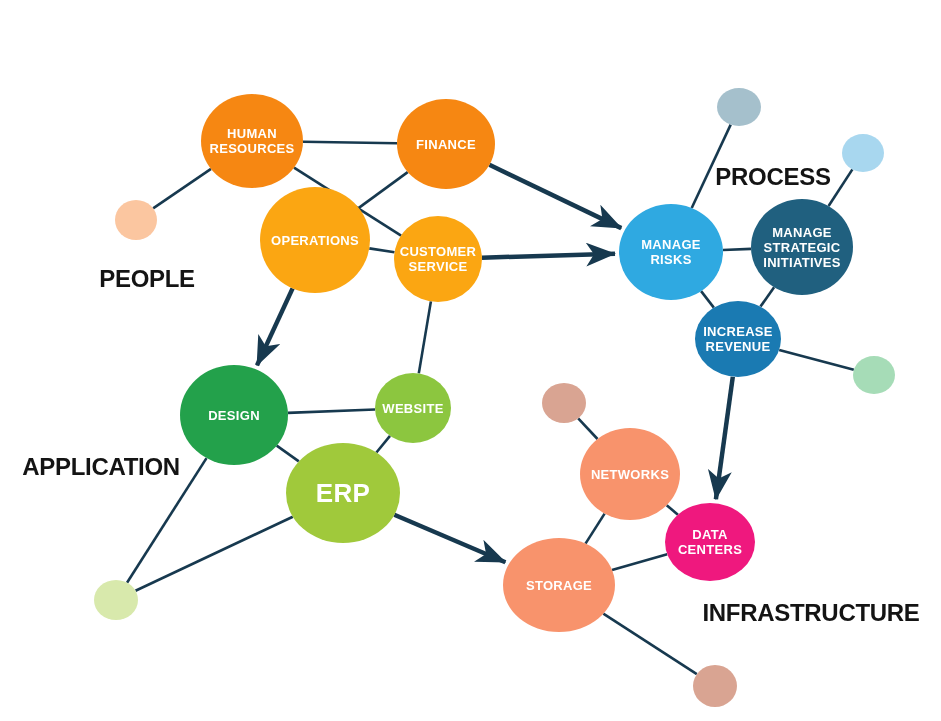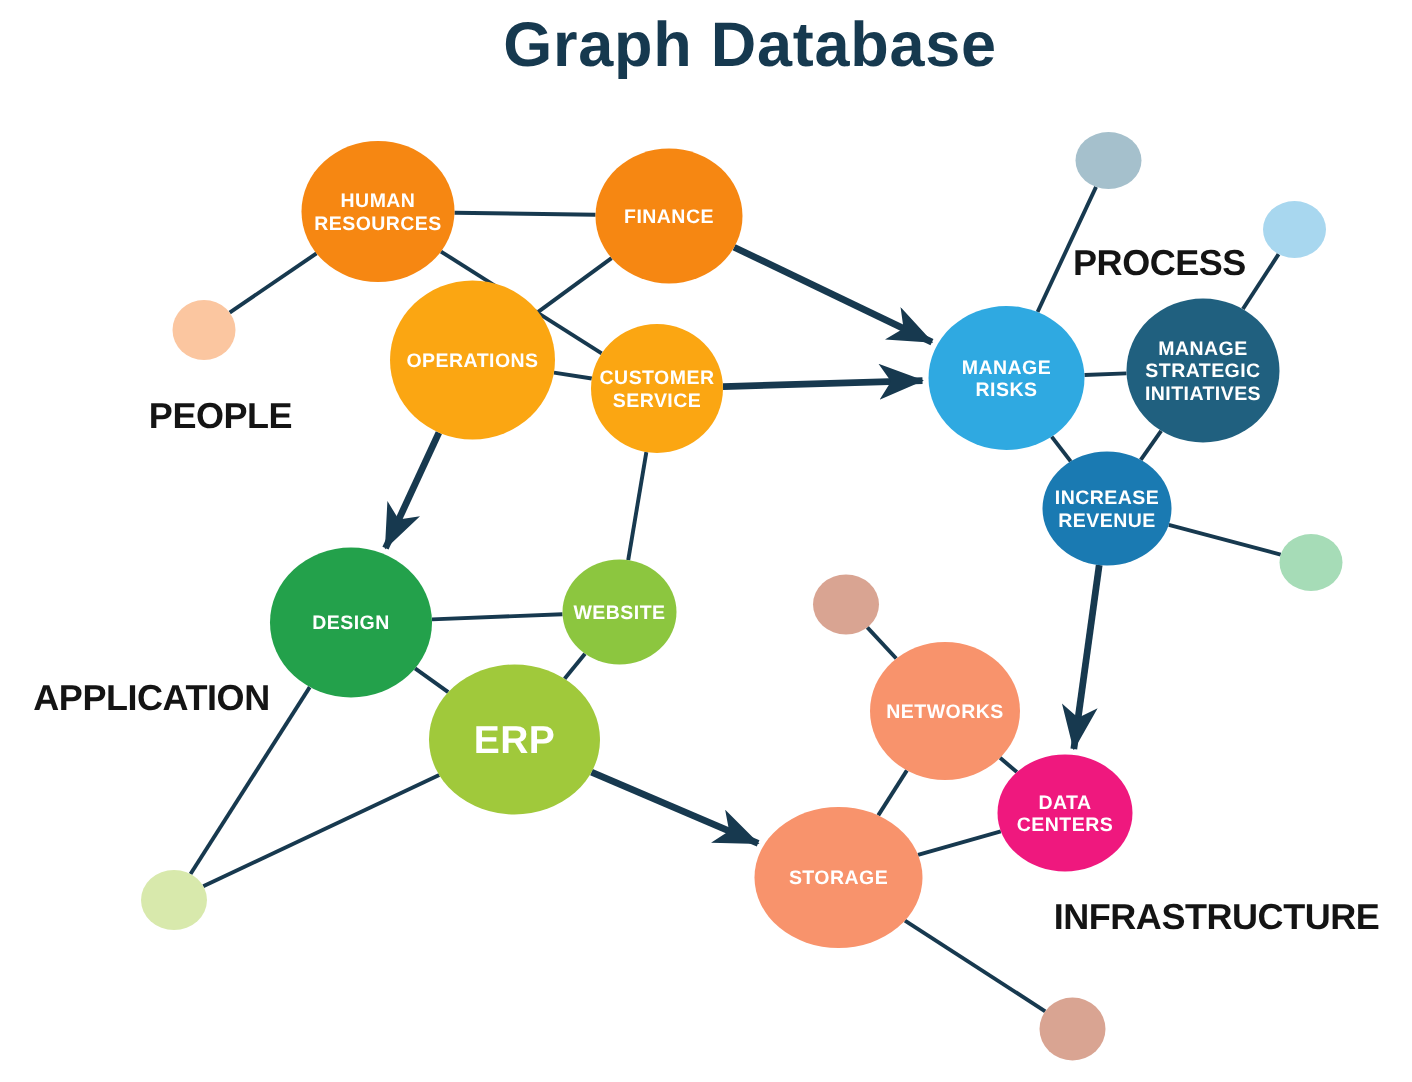--- a/index.html
+++ b/index.html
@@ -133,14 +133,13 @@
           <ellipse cx="715" cy="686" rx="22" ry="21" fill="#D9A492"></ellipse>
         </g>
       </g>
     <g id="region-labels">
         <text x="147" y="278" fill="#141414" text-anchor="middle" dominant-baseline="central" font-size="24" font-weight="700" letter-spacing="-0.3">PEOPLE</text>
         <text x="773" y="176" fill="#141414" text-anchor="middle" dominant-baseline="central" font-size="24" font-weight="700" letter-spacing="-0.3">PROCESS</text>
         <text x="101" y="466" fill="#141414" text-anchor="middle" dominant-baseline="central" font-size="24" font-weight="700" letter-spacing="-0.3">APPLICATION</text>
         <text x="811" y="612" fill="#141414" text-anchor="middle" dominant-baseline="central" font-size="24" font-weight="700" letter-spacing="-0.3">INFRASTRUCTURE</text>
       </g>
   </svg>
-  <h1 class="title" style="color: rgb(22, 57, 79);">Graph Database</h1>
 </div>
 
 </body></html>

